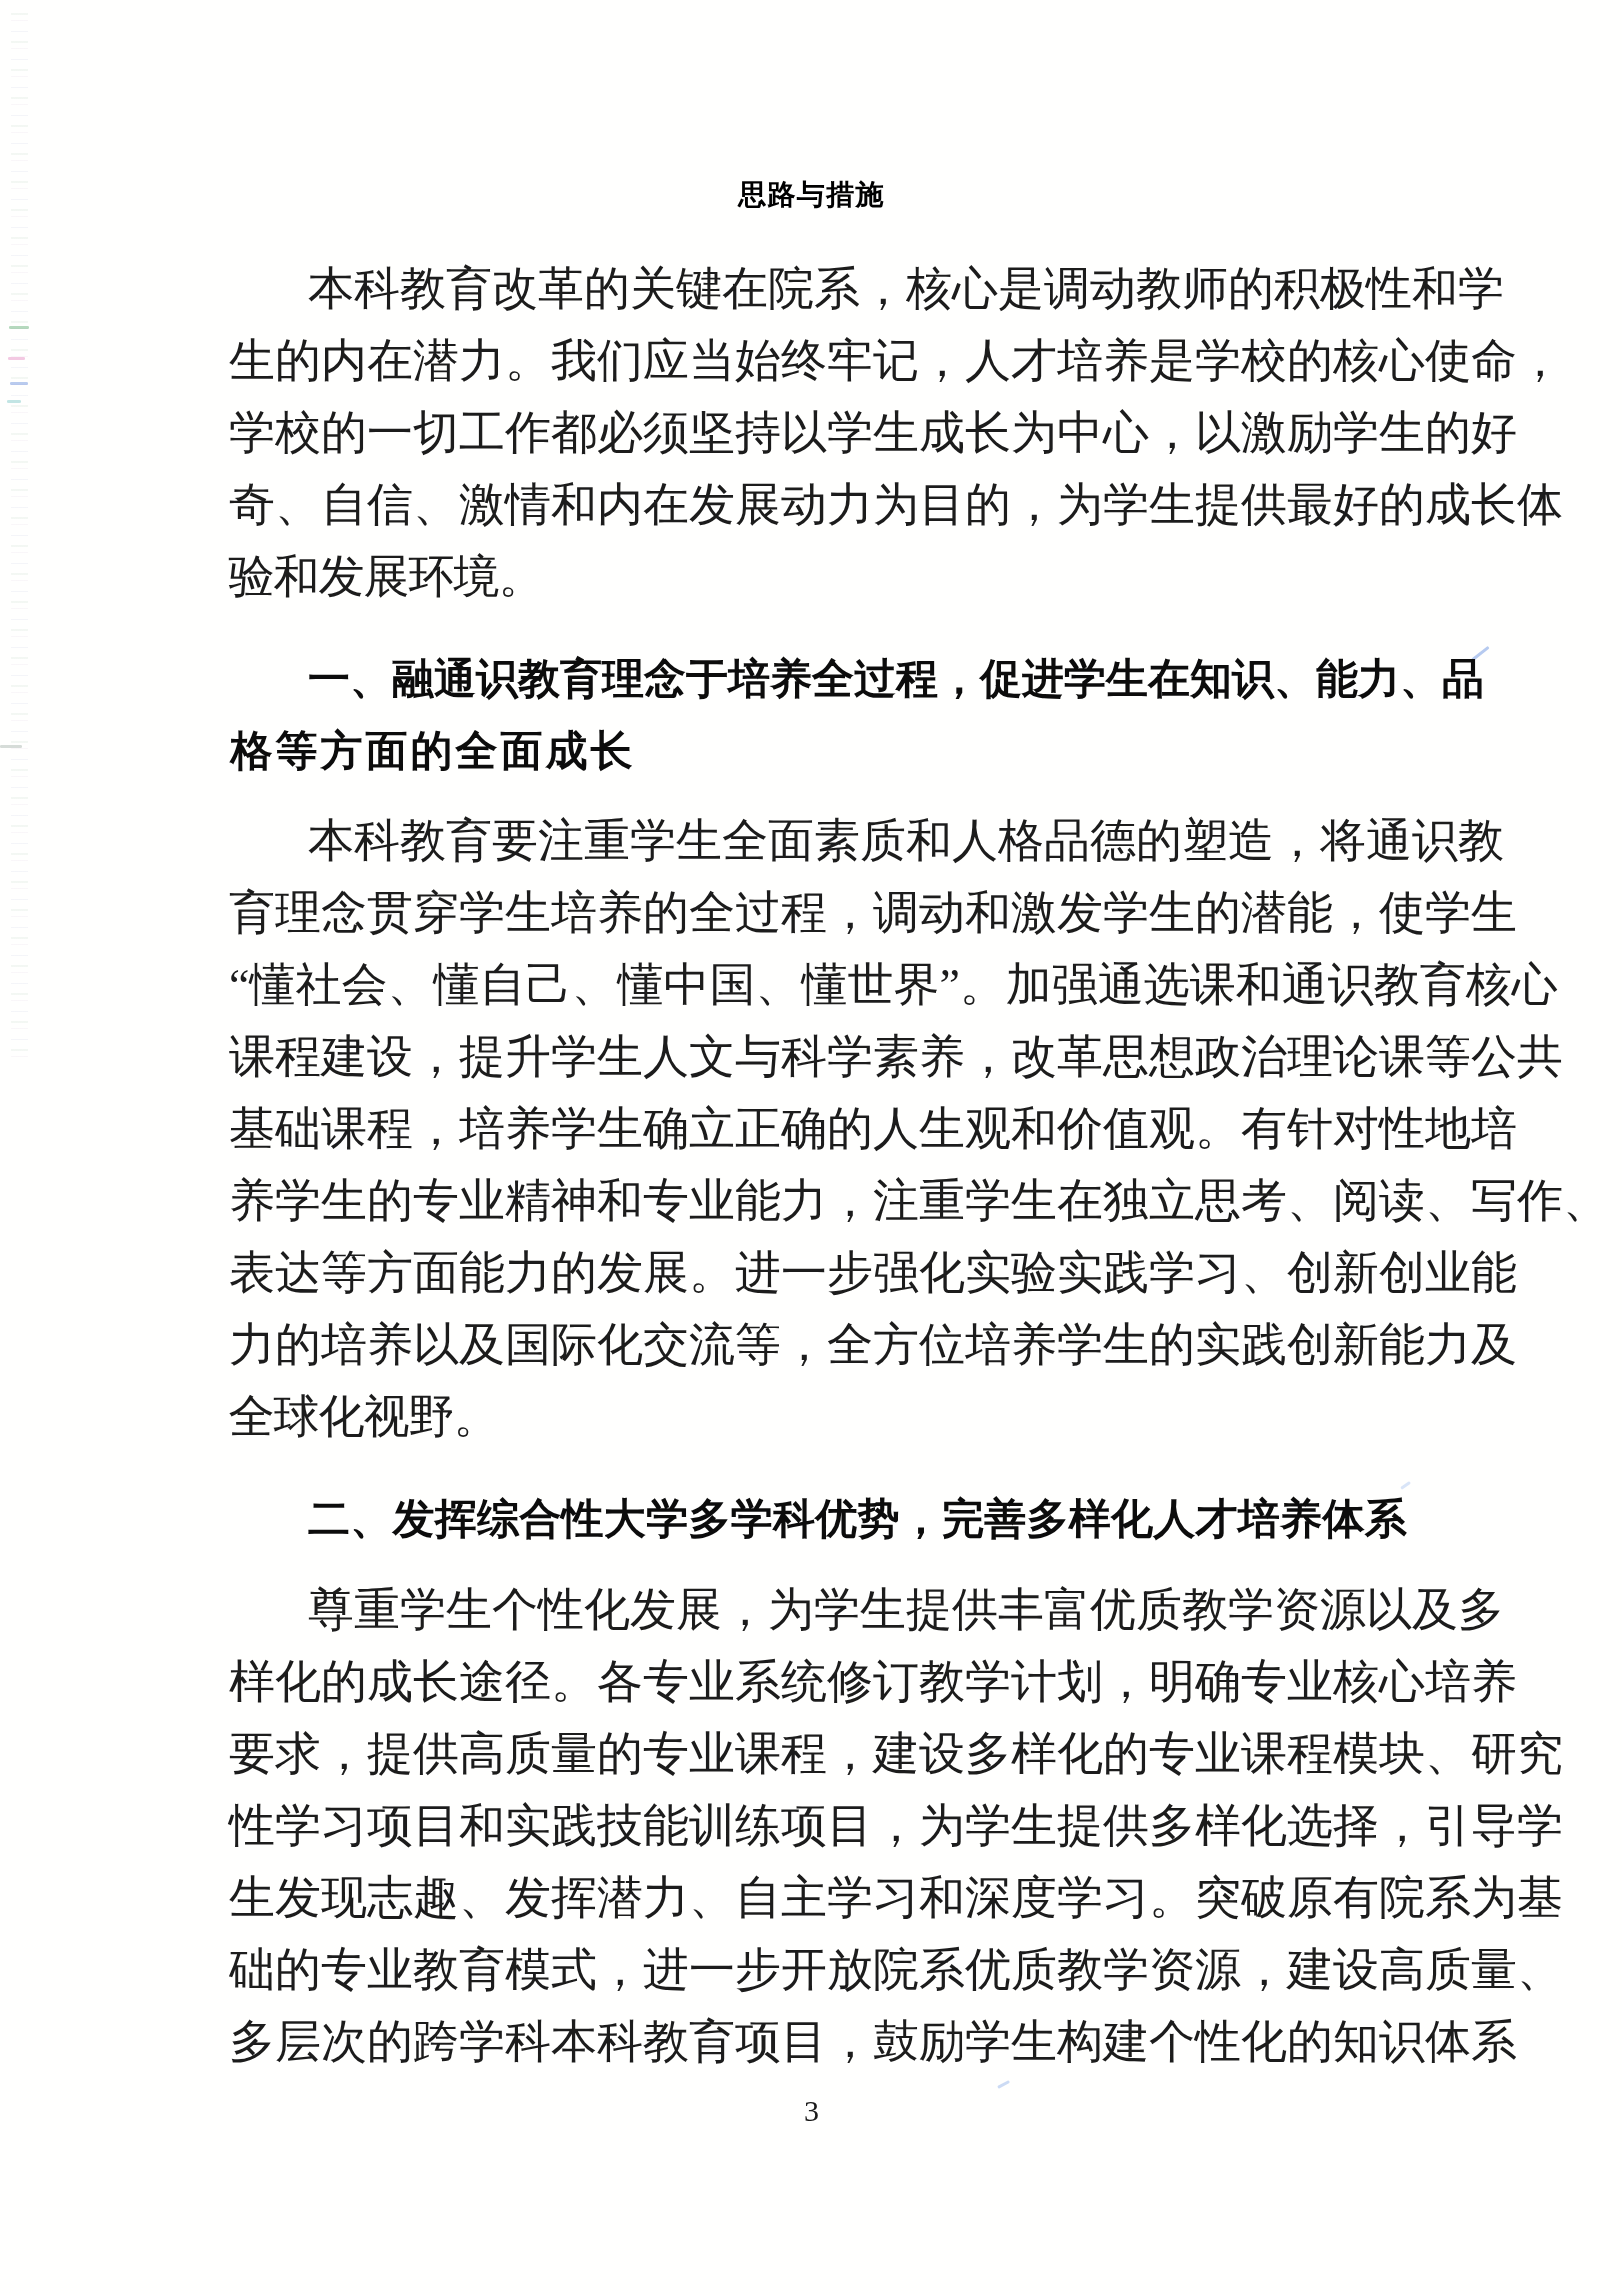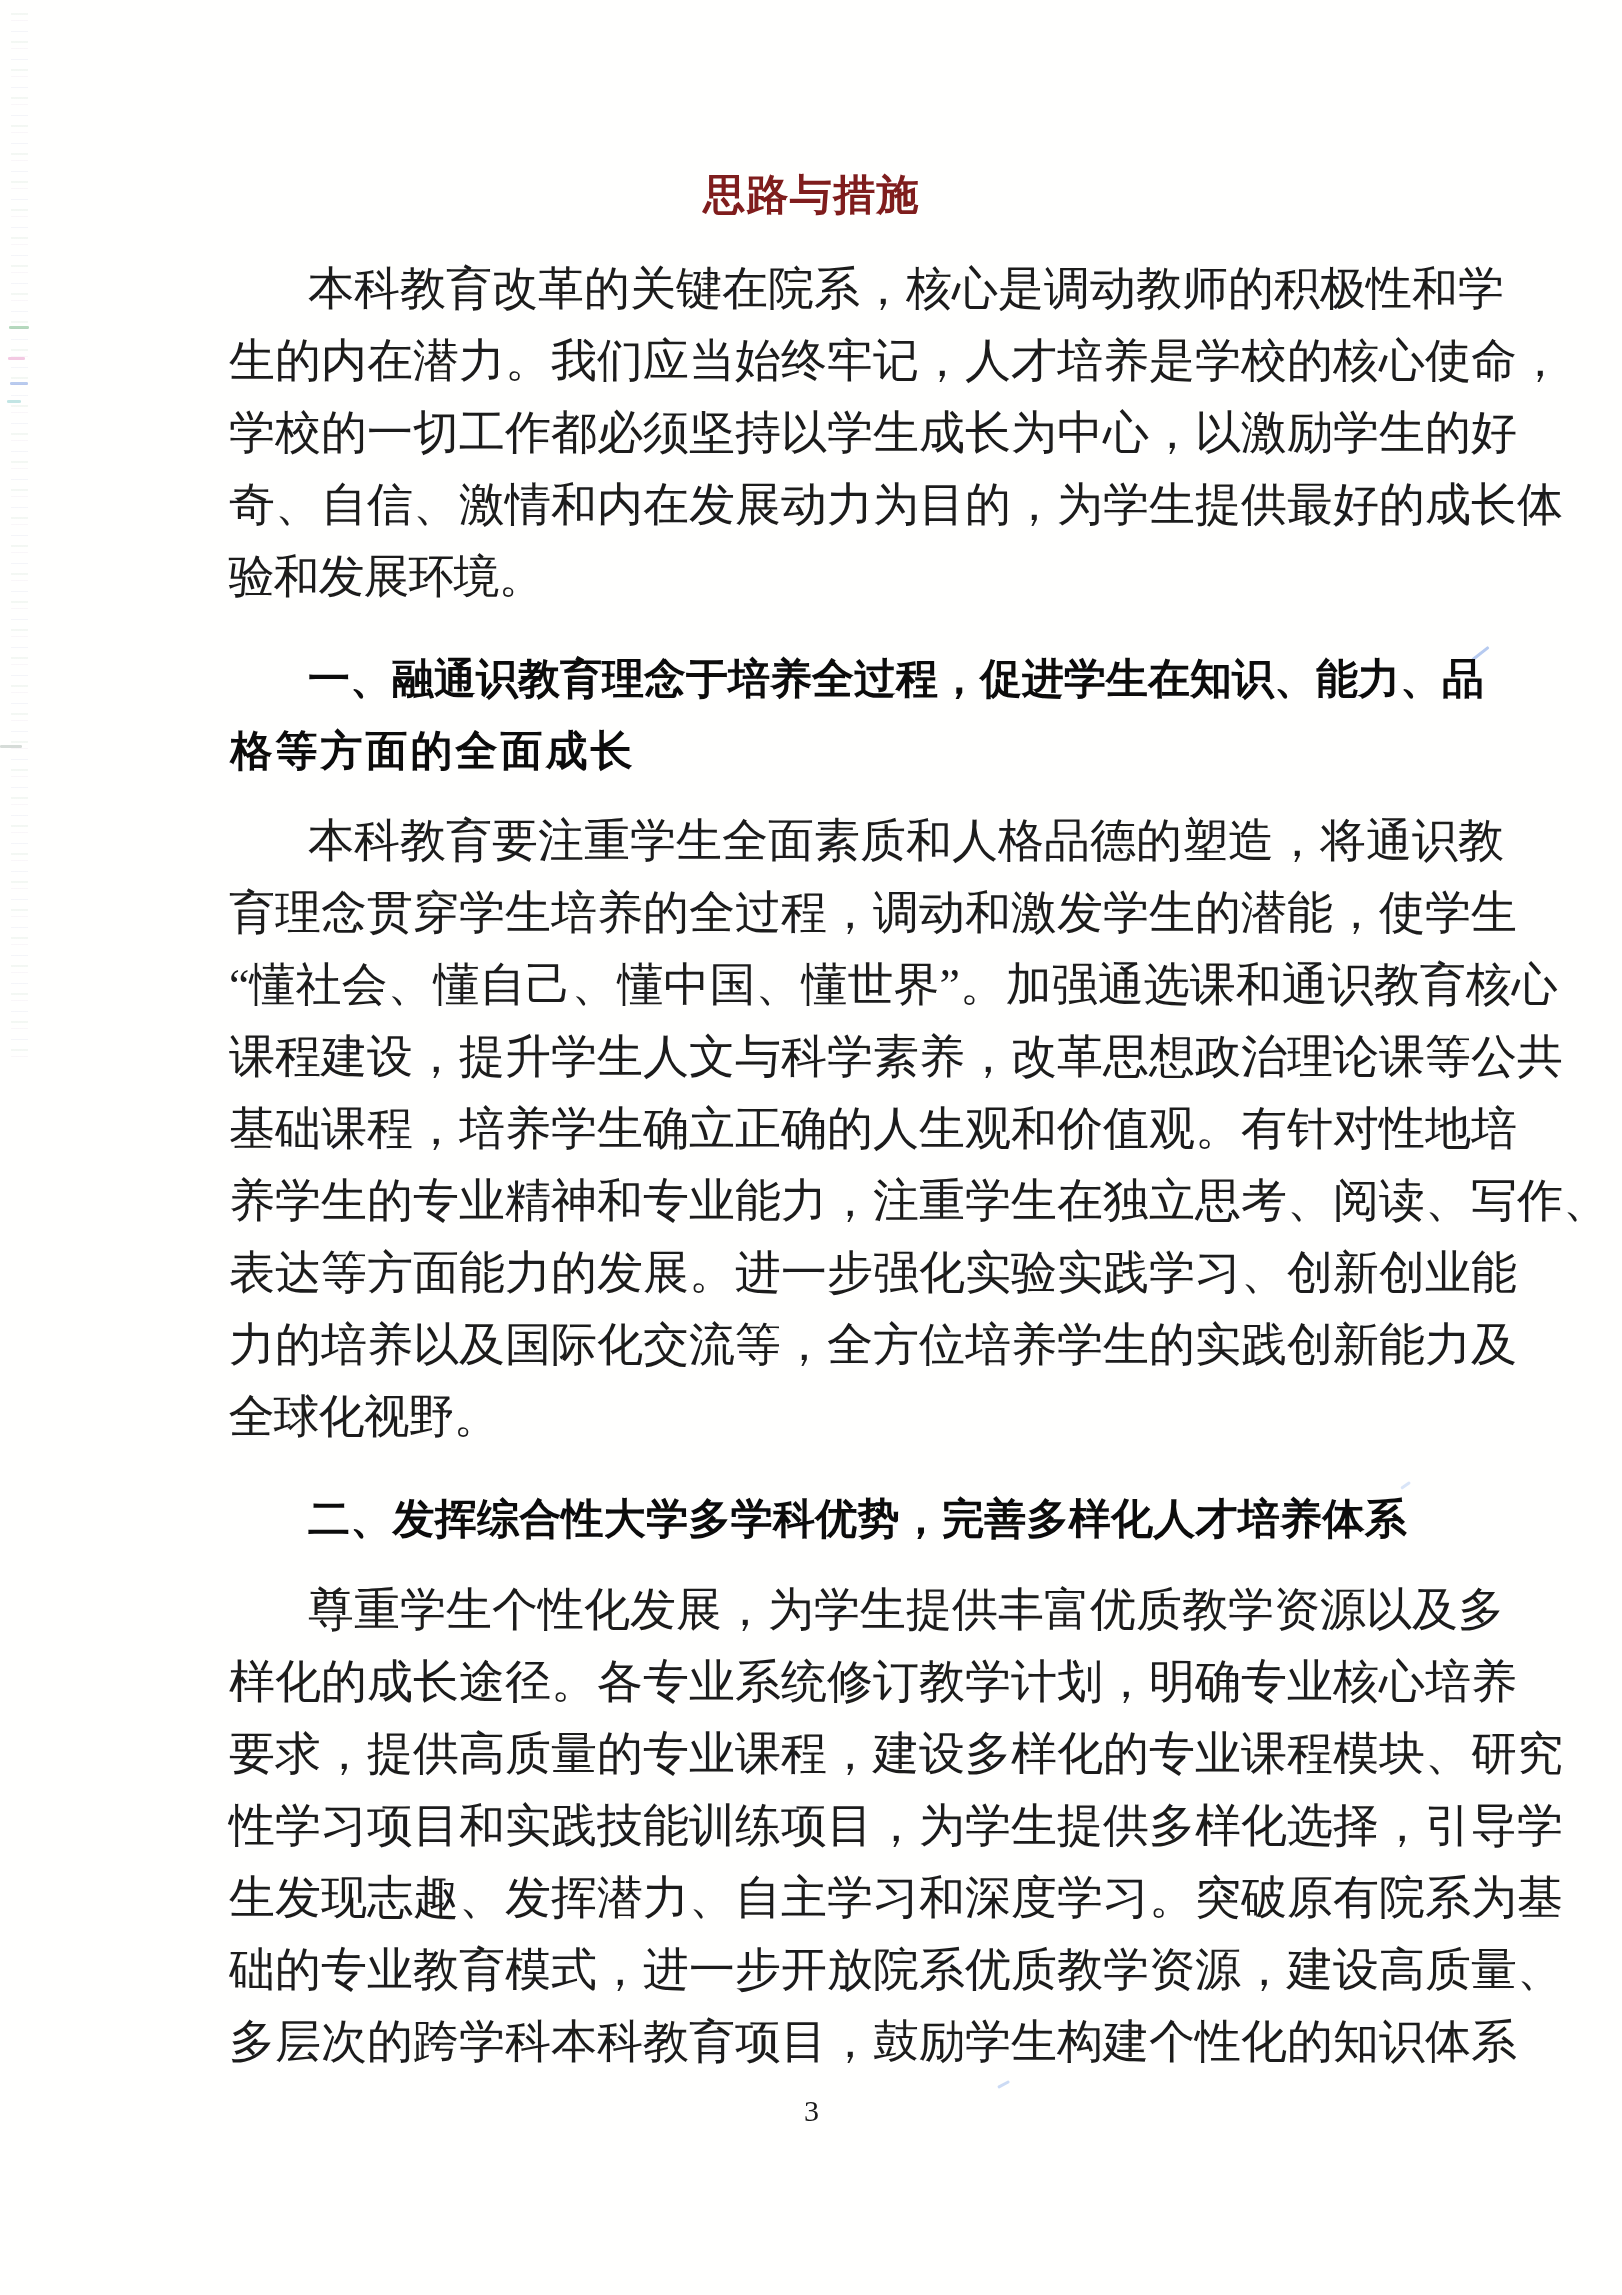--- a/index.html
+++ b/index.html
@@ -9,22 +9,22 @@
     background:#fffffe;
     overflow:hidden;
     font-family:"Liberation Serif","DejaVu Serif",serif;
     color:#1c1c1c;
   }
   
   .doc-title{
     position:absolute;top:165px;left:0;width:1623px;
     text-align:center;
     font-family:"Liberation Sans","DejaVu Sans",sans-serif;
-    font-weight:700;font-size:42px;line-height:59px;
-    color:#7f1d1d;letter-spacing:1.3px;
+    font-weight:700;font-size:28px;line-height:59px;
+    color:#000000;letter-spacing:1.3px;
   }
   
   .text-column{
     position:absolute;left:229px;top:253px;width:1178px;
   }
   .block{margin:0;}
   .block.heading{margin-top:30px;margin-bottom:18.3px;}
   .line{
     display:flex;align-items:center;
     height:72px;width:100%;

